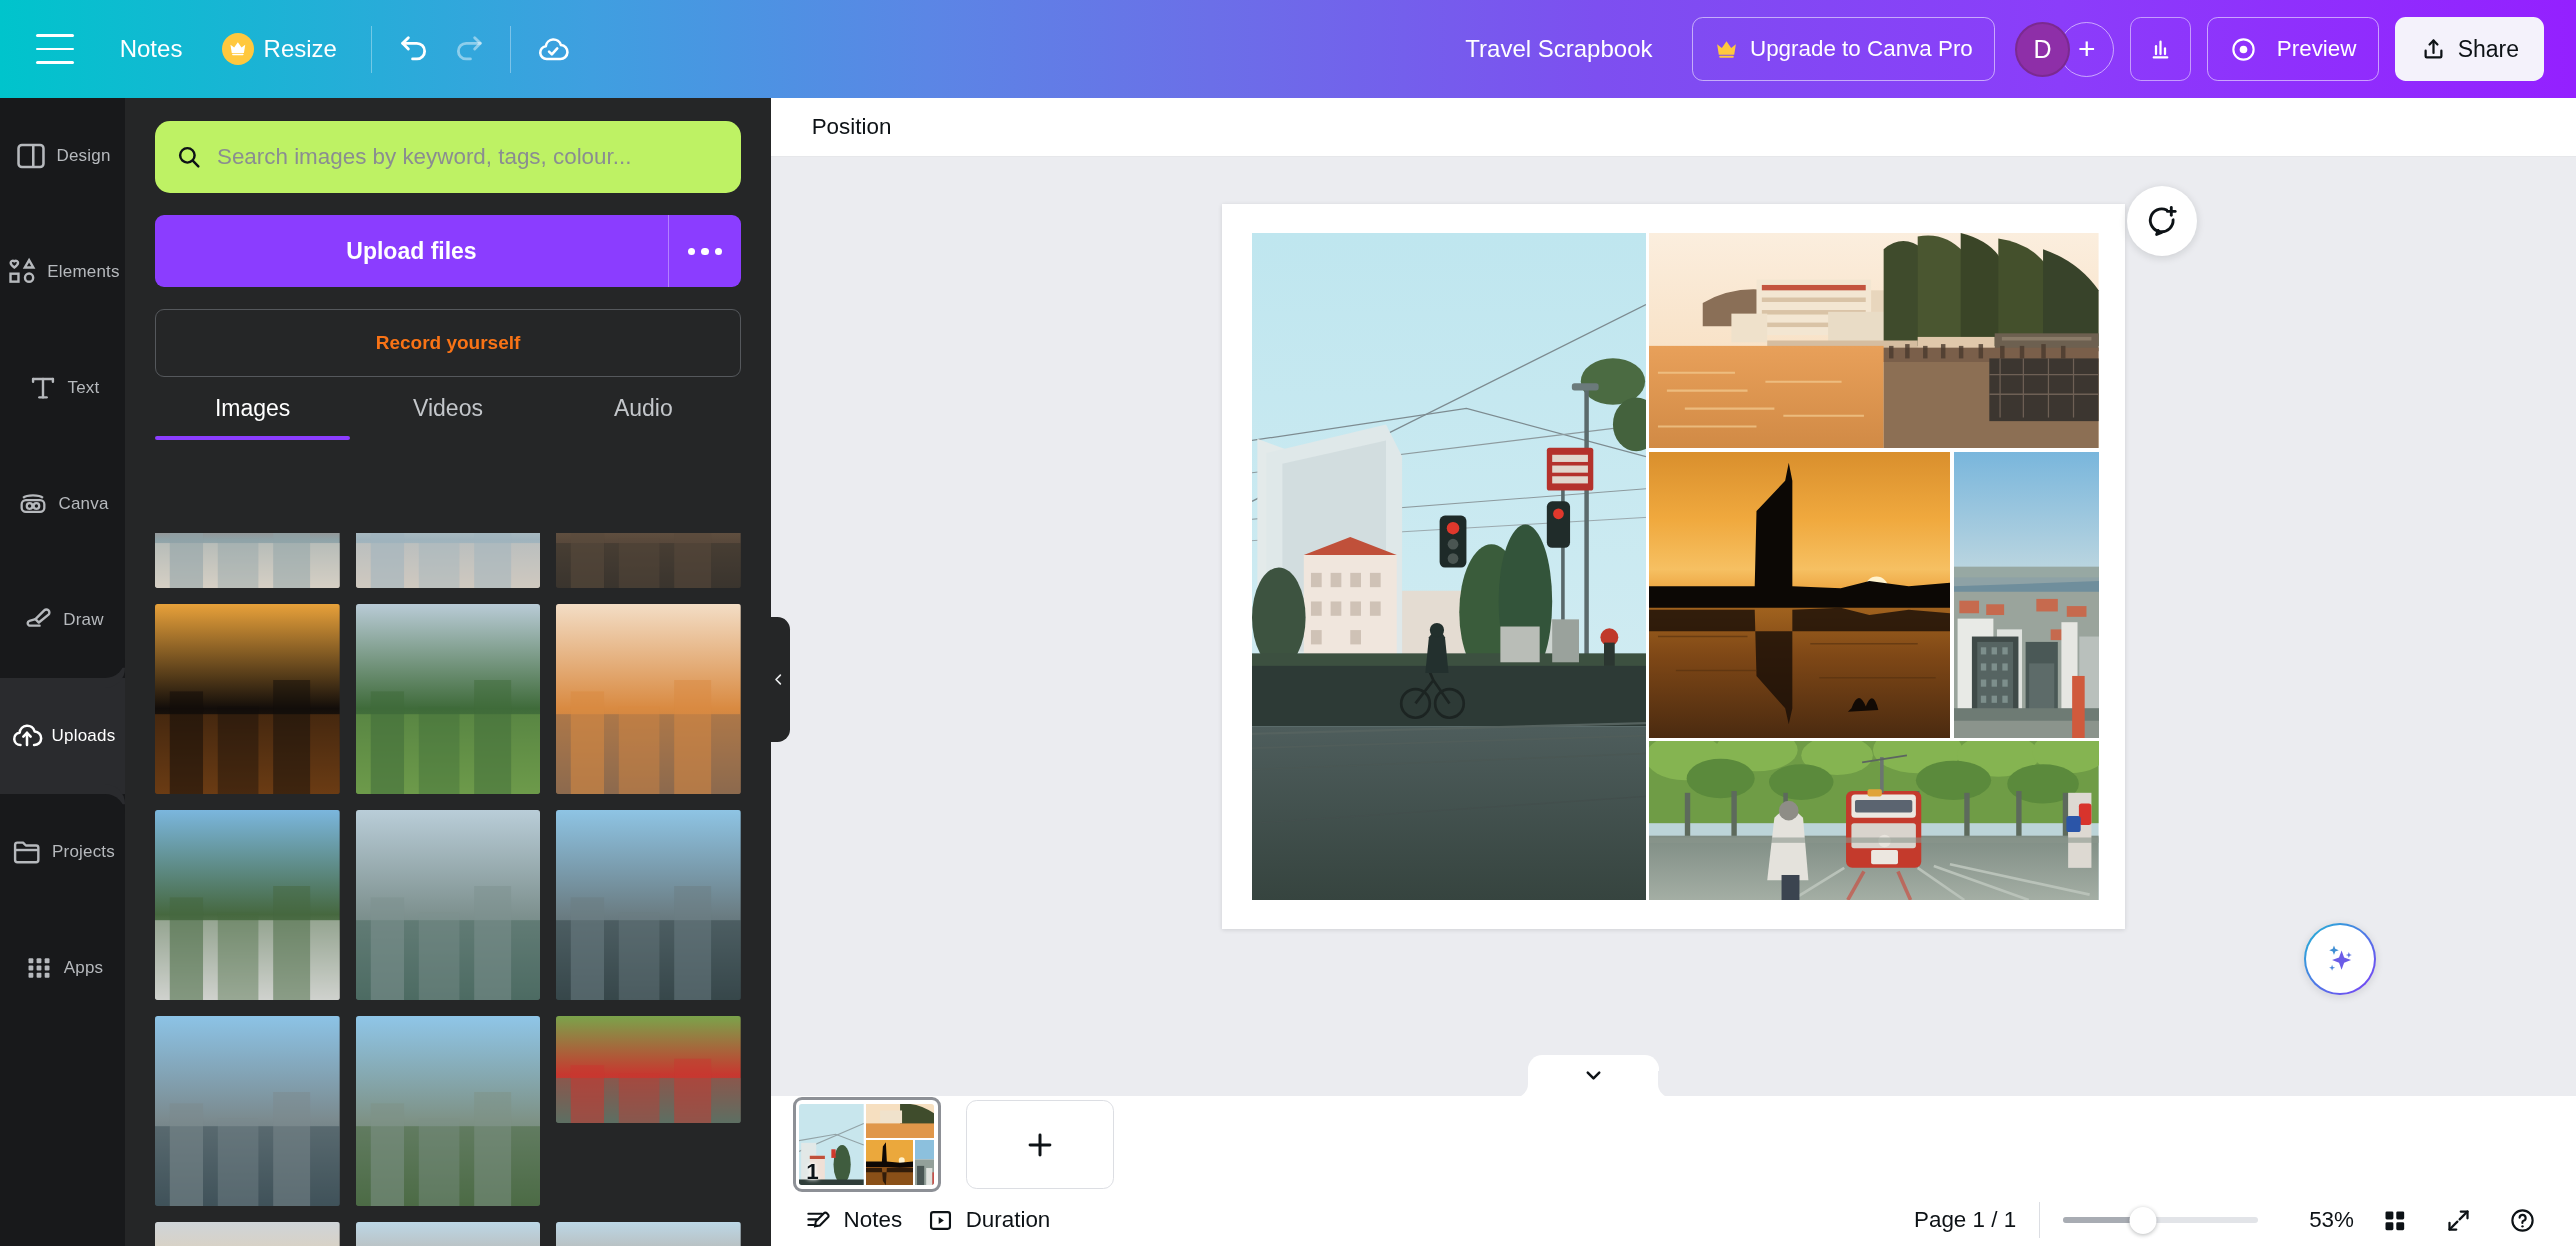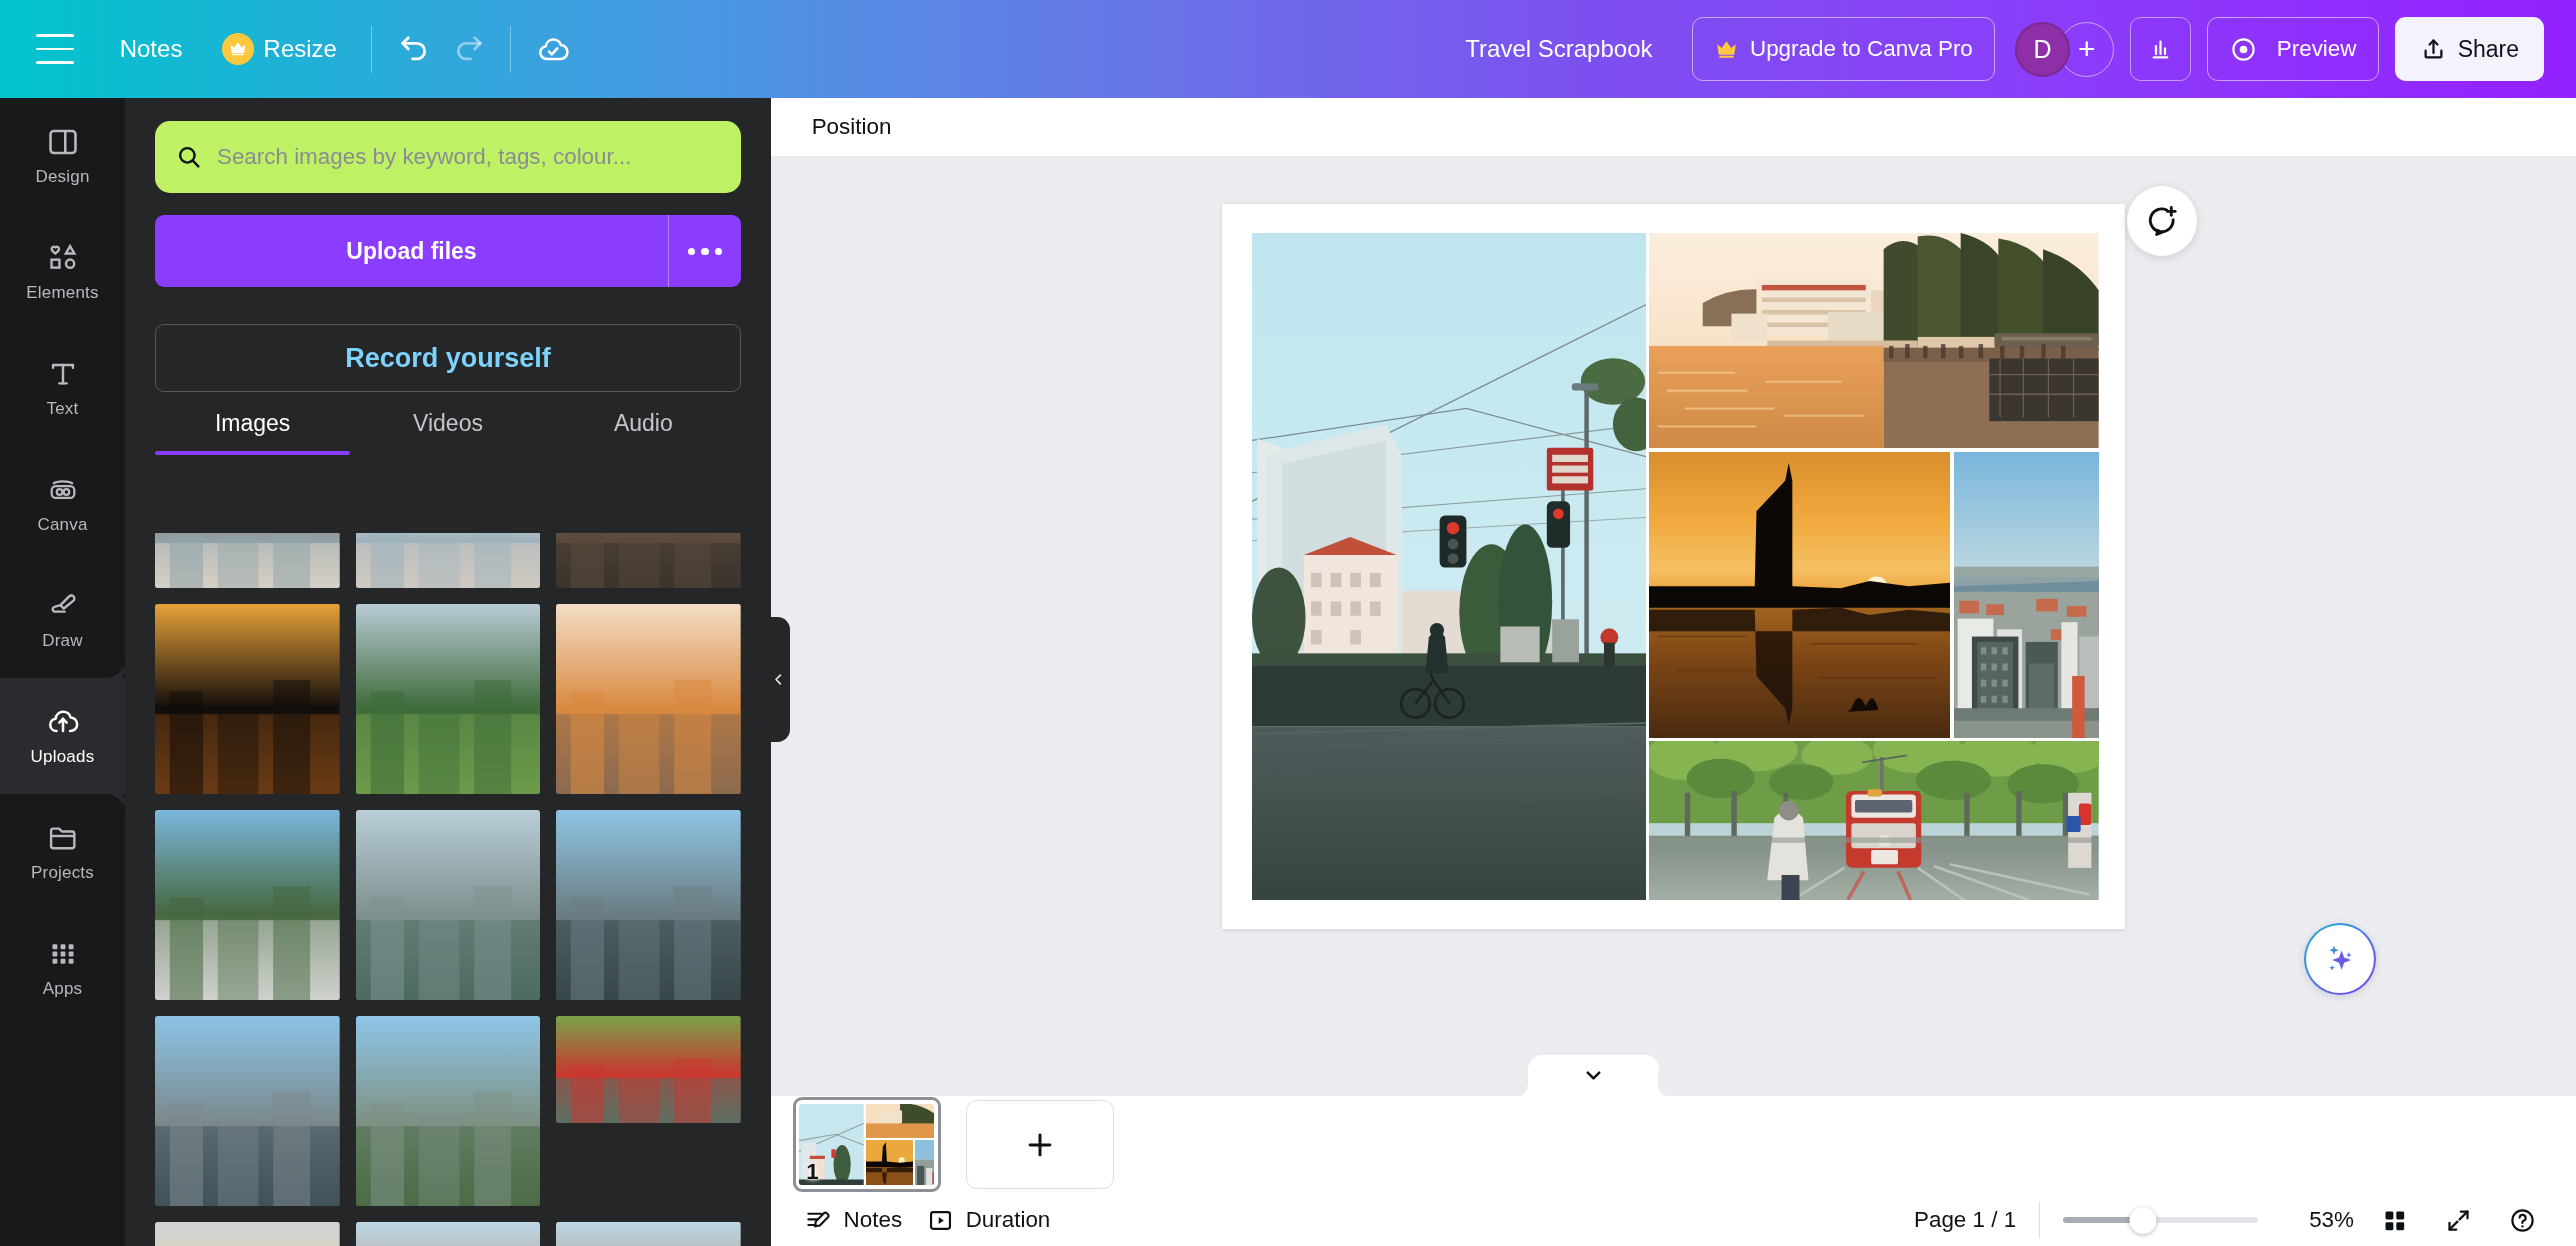--- a/index.html
+++ b/index.html
@@ -65,21 +65,21 @@
     display:flex;align-items:center;gap:10.7px;padding:0 25px;font-size:23px;cursor:pointer;white-space:nowrap;
   }
   .share-btn svg { width:27px;height:27px; }
 
   
   .rail {
     position:absolute; left:0; top:98px; width:125px; height:1148px;
     background:#18191b; z-index:30;
   }
   .rail-item {
-    width:125px; height:116px; display:flex; flex-direction:column; align-items:center;
+    width:125px; height:116px; display:flex; flex-direction:row; align-items:center;
     justify-content:center; gap:8px; cursor:pointer; position:relative; color:#b6b9bd;
   }
   .rail-item .lbl { font-size:17px; letter-spacing:0.2px; }
   .rail-item svg { width:34px; height:34px; }
   .rail-item.active { color:#fff; background:#2a2b2e; }
   .rail-item.active::before,
   .rail-item.active::after {
     content:''; position:absolute; right:0; width:19.7px; height:19.7px; background:#18191b;
   }
   .rail-item.active::before { top:-19.7px; border-bottom-right-radius:19.7px; box-shadow: 0 9.8px 0 0 #2a2b2e; }
@@ -105,22 +105,22 @@
   .upload-btn {
     flex:1; background:#8b3dff; color:#fff; font-size:23px; font-weight:bold;
     display:flex;align-items:center;justify-content:center;cursor:pointer;
   }
   .upload-more {
     width:73px; background:#8b3dff; border-left:1.3px solid rgba(255,255,255,.35);
     display:flex;align-items:center;justify-content:center;cursor:pointer;gap:6.3px;
   }
   .upload-more i { width:7.2px;height:7.2px;border-radius:50%;background:#fff;display:block; }
   .record-btn {
-    margin-top:37px; height:68px; border:1.3px solid #55585c; border-radius:9px;
-    color:#7dd3fc; font-size:27px; font-weight:bold; display:flex;align-items:center;justify-content:center;cursor:pointer;
+    margin-top:22px; height:68px; border:1.3px solid #55585c; border-radius:9px;
+    color:#f97316; font-size:19px; font-weight:bold; display:flex;align-items:center;justify-content:center;cursor:pointer;
   }
 
   .tabs { display:flex; margin-top:18px; }
   .tab {
     flex:1; text-align:center; font-size:23px; color:#c3c6ca; padding-bottom:18px;
     cursor:pointer; position:relative;
   }
   .tab.active { color:#fff; }
   .tab.active::after {
     content:''; position:absolute; left:0; right:0; bottom:0; height:4.5px;

